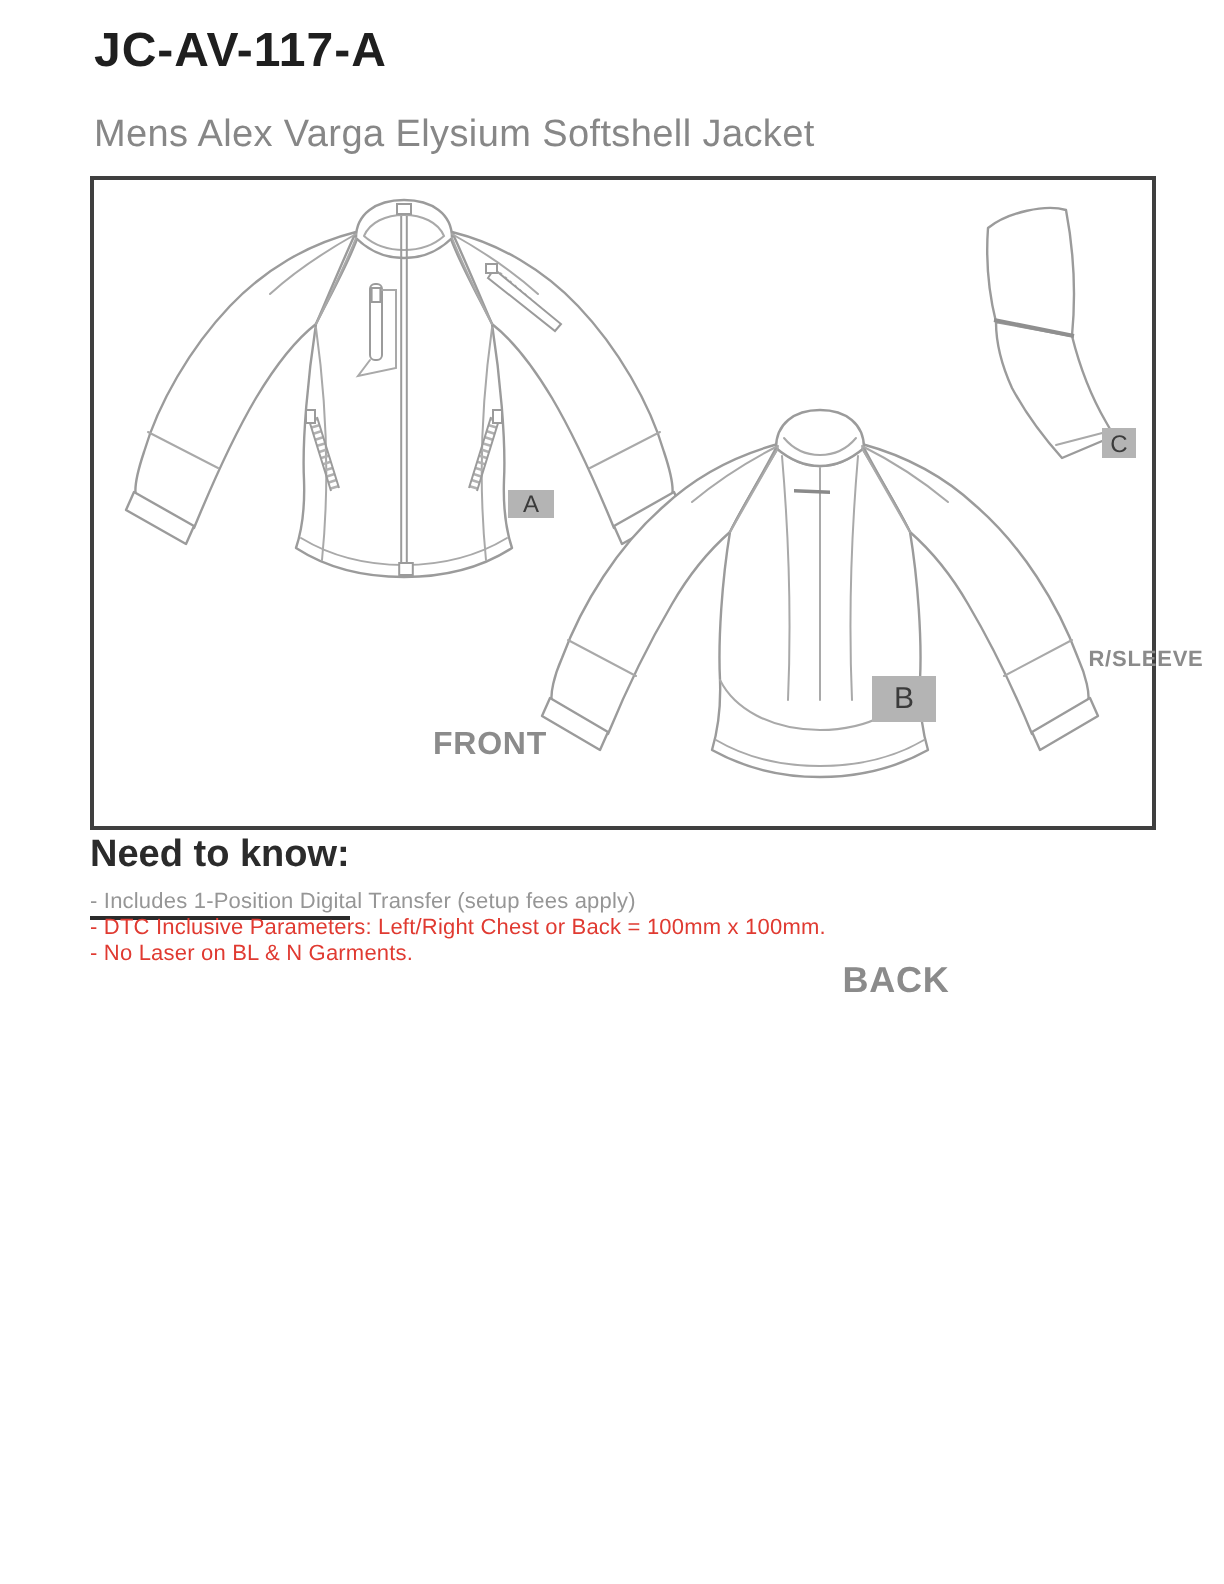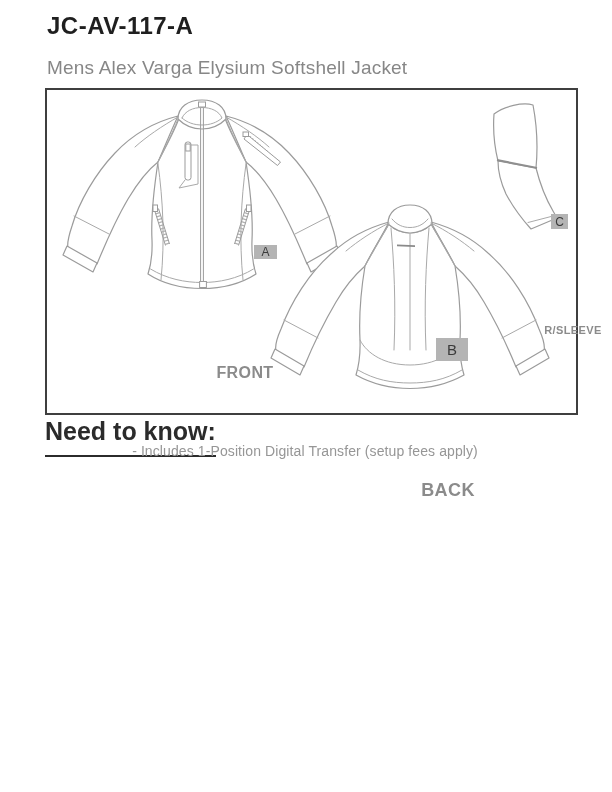--- a/index.html
+++ b/index.html
@@ -29,25 +29,25 @@
   .marker-c{left:506px;top:126px;width:17px;height:15px;font-size:12px;}
   .view-label{
     position:absolute;width:90px;text-align:center;
     font-weight:bold;color:#8b8b8b;letter-spacing:0.4px;
   }
   .label-front{left:155px;top:276px;font-size:16px;}
   .label-back{left:358px;top:392px;font-size:18px;}
   .label-sleeve{left:483px;top:236px;font-size:11px;}
   .ntk-heading{
     position:absolute;left:45px;top:417px;margin:0;
-    font-size:25px;font-weight:bold;color:#2b2b2b;
-    border-bottom:2px solid #2b2b2b;padding-bottom:9px;
+    font-size:19px;font-weight:bold;color:#2b2b2b;
+    border-bottom:2px solid #2b2b2b;padding-bottom:19px;
   }
   .notes{position:absolute;left:45px;top:445px;width:520px;}
-  .note{margin:0;font-size:14px;line-height:13.2px;letter-spacing:0.1px;text-align:center;}
+  .note{margin:0;font-size:11px;line-height:13.2px;letter-spacing:0.1px;}
   .note-gray{color:#969696;}
   .note-red{color:#e03a31;}
   .outline{fill:#ffffff;stroke:#9b9b9b;stroke-width:1.2;stroke-linejoin:round;}
   .seam{fill:none;stroke:#a9a9a9;stroke-width:1;stroke-linecap:round;}
   .zipline{fill:none;stroke:#9b9b9b;stroke-width:1;}
   .teeth{fill:none;stroke:#b2b2b2;stroke-width:4;stroke-dasharray:1.3 1.9;}
   .hardware{fill:#ffffff;stroke:#9b9b9b;stroke-width:1;}
 </style>
 </head>
 <body>
@@ -145,14 +145,16 @@
 
   <div class="view-label label-front">FRONT</div>
   <div class="view-label label-back">BACK</div>
   <div class="view-label label-sleeve">R/SLEEVE</div>
 </div>
 
 <section>
   <h3 class="ntk-heading">Need to know:</h3>
   <div class="notes">
     <p class="note note-gray">- Includes 1-Position Digital Transfer (setup fees apply)</p>
+    <p class="note note-red">- DTC Inclusive Parameters: Left/Right Chest or Back = 100mm x 100mm.</p>
+    <p class="note note-red">- No Laser on BL &amp; N Garments.</p>
   </div>
 </section>
 
 </body></html>

